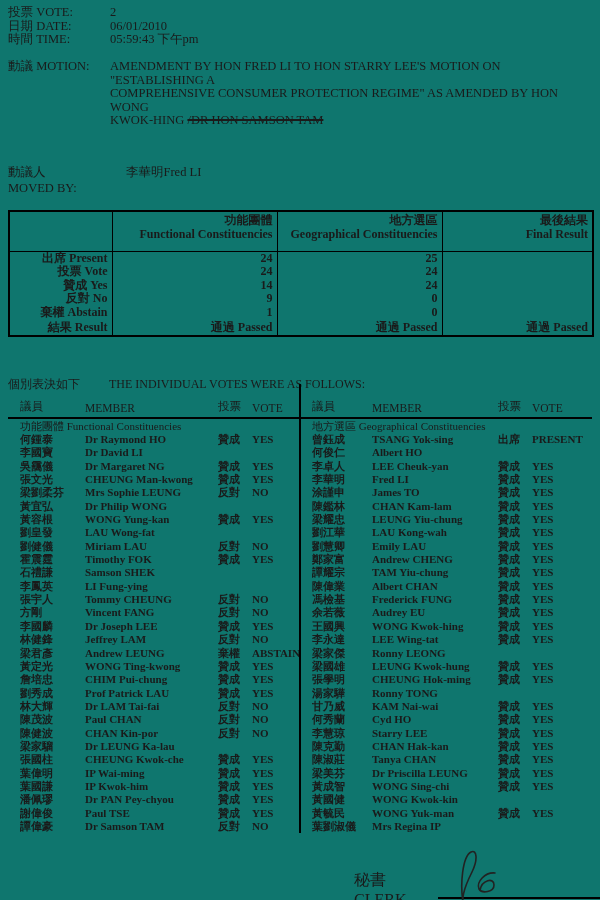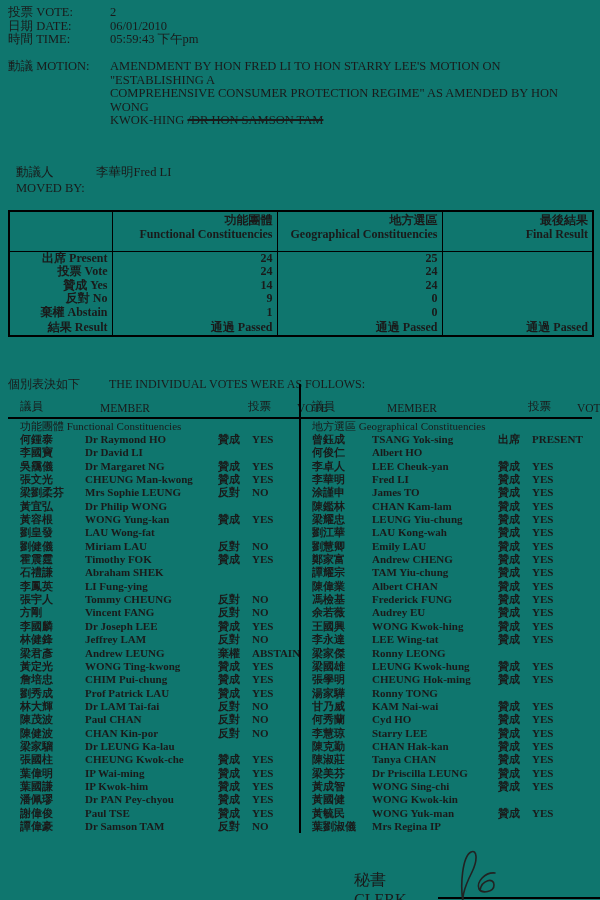--- a/index.html
+++ b/index.html
@@ -11,21 +11,21 @@
   
   .info-block {position:absolute; top:6px; left:8px; font-size:12.5px; line-height:13.6px;}
   .info-row {display:flex;}
   .info-label {width:102px; flex:none;}
   
   .motion-block {position:absolute; top:60px; left:8px; width:586px; display:flex; font-size:12.5px; line-height:13.6px;}
   .motion-label {width:102px; flex:none;}
   .motion-text {width:484px;}
   .struck {text-decoration:line-through; text-decoration-thickness:1.8px;}
   
-  .movedby-block {position:absolute; top:164px; left:16px; display:flex; font-size:12.5px;}
+  .movedby-block {position:absolute; top:164px; left:8px; display:flex; font-size:12.5px;gap:38px;}
   .mb-label {width:80px; flex:none;}
   
   table.summary {position:absolute; top:210px; left:8px; width:584px;
     border-collapse:collapse; table-layout:fixed; font-size:12px;}
   table.summary {border:2px solid #000;}
   table.summary th, table.summary td {
     border-left:1.5px solid #000; padding:0 4px; text-align:right;
     font-weight:bold; vertical-align:top; overflow:hidden; white-space:nowrap;}
   table.summary th:first-child, table.summary td:first-child {border-left:none;}
   table.summary thead tr {height:40px;}
@@ -34,21 +34,21 @@
   table.summary tbody tr.result-row {height:17px; line-height:16px; vertical-align:bottom;}
   td.indent {padding-left:32px;}
   
   .iv-title {position:absolute; top:376px; left:8px; font-size:12px; white-space:nowrap;}
   .iv-title .en {margin-left:26px;}
   .iv-table {position:absolute; top:394px; left:8px; width:586px; display:flex; font-size:11px;}
   .iv-half {width:292px; flex:none;}
   .iv-header, .iv-row {display:grid; padding-left:12px;}
   .iv-half.left  .iv-header, .iv-half.left  .iv-row {grid-template-columns:65px 133px 34px 1fr;}
   .iv-half.right .iv-header, .iv-half.right .iv-row {grid-template-columns:60px 126px 34px 1fr;}
-  .iv-header {height:20px; align-items:end; padding-bottom:3px; border-bottom:2px solid #000; font-size:11.5px;gap:15px;}
+  .iv-header {height:20px; align-items:end; padding-bottom:3px; border-bottom:2px solid #000; font-size:11.5px;}
   .iv-section {height:14px; line-height:14px; padding-left:12px; white-space:nowrap;}
   .iv-row {height:13.35px; line-height:13.35px;font-weight:bold;}
   .iv-row span {overflow:hidden; white-space:nowrap;}
   .divider {position:absolute; left:299px; top:384px; width:2px; height:449px; background:#000;}
   
   .clerk {position:absolute; top:870px; left:354px; display:flex; align-items:center; font-size:16px;}
   .sig-line {display:inline-block; width:176px; height:16px; border-bottom:2px solid #000; position:relative; margin-left:2px;}
   svg.sig {position:absolute; left:10px; bottom:-15px; width:72px; height:64px; overflow:visible;}
   svg.sig path {fill:none; stroke:#222; stroke-width:1.6; stroke-linecap:round;}
 </style>
@@ -218,21 +218,21 @@
             <span>NO</span>
           </div>
           <div class="iv-row">
             <span>霍震霆</span>
             <span>Timothy FOK</span>
             <span>贊成</span>
             <span>YES</span>
           </div>
           <div class="iv-row">
             <span>石禮謙</span>
-            <span>Abraham SHEK</span>
+            <span>Samson SHEK</span>
             <span></span>
             <span></span>
           </div>
           <div class="iv-row">
             <span>李鳳英</span>
             <span>LI Fung-ying</span>
             <span></span>
             <span></span>
           </div>
           <div class="iv-row">

